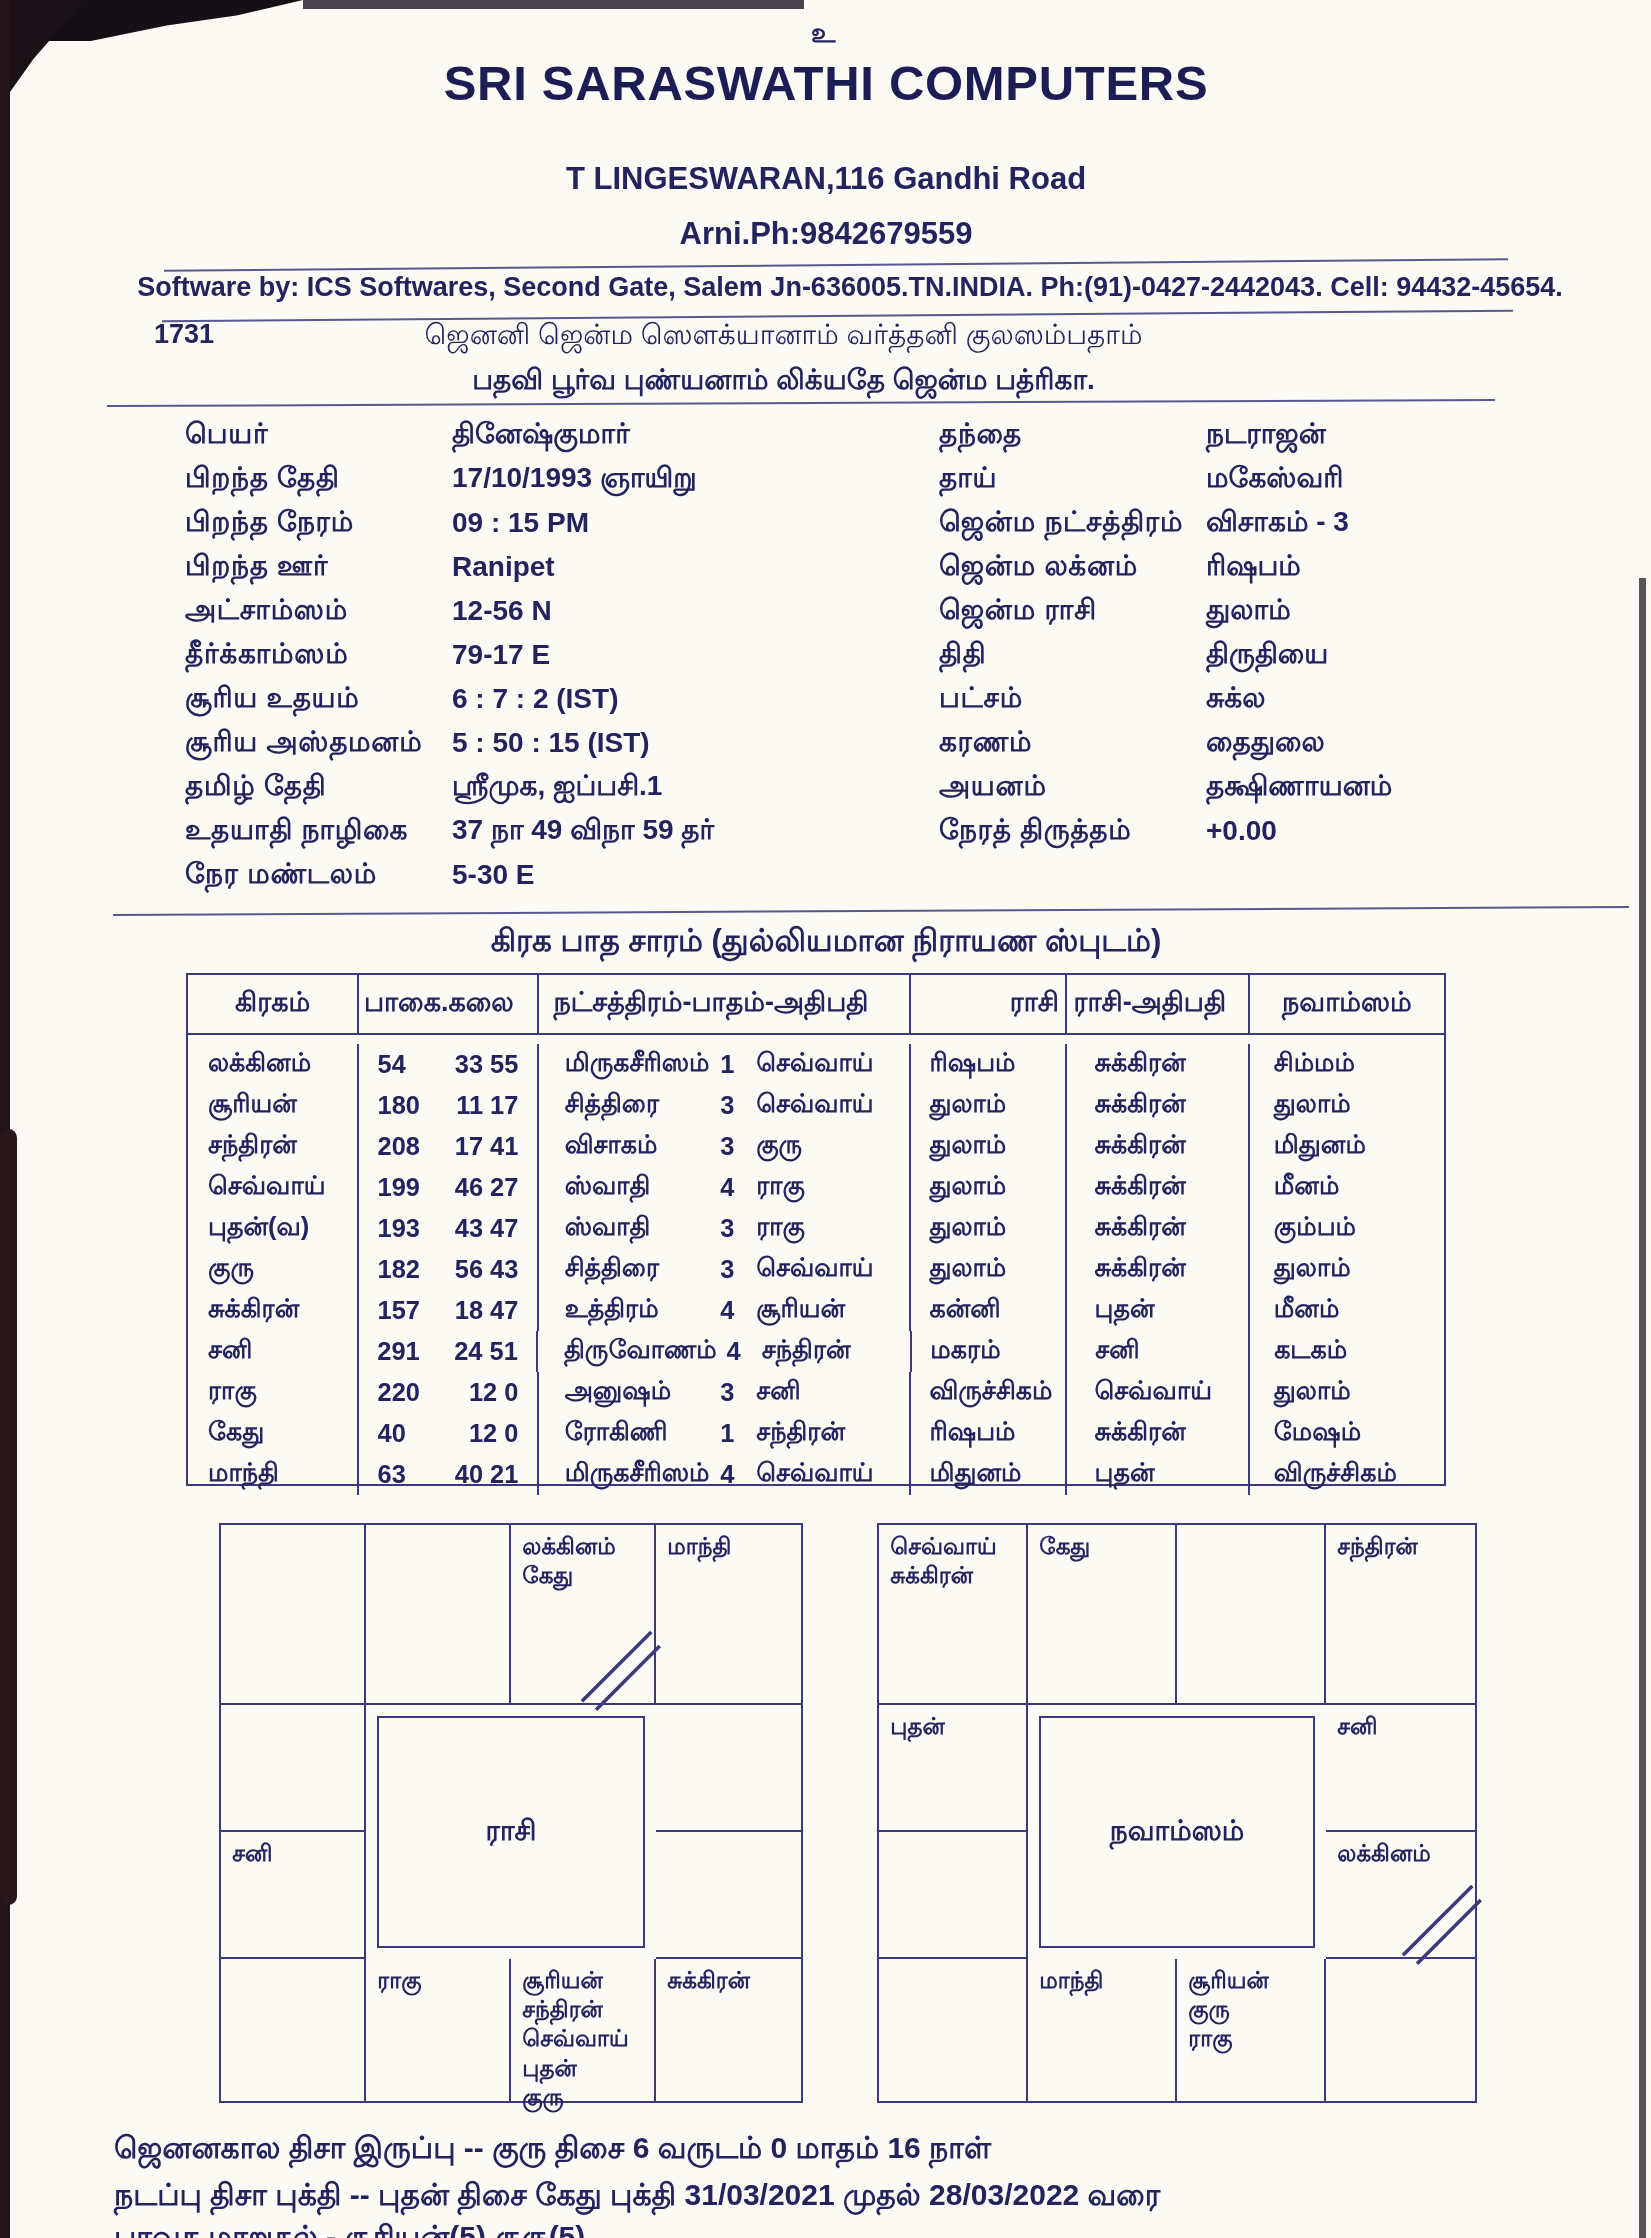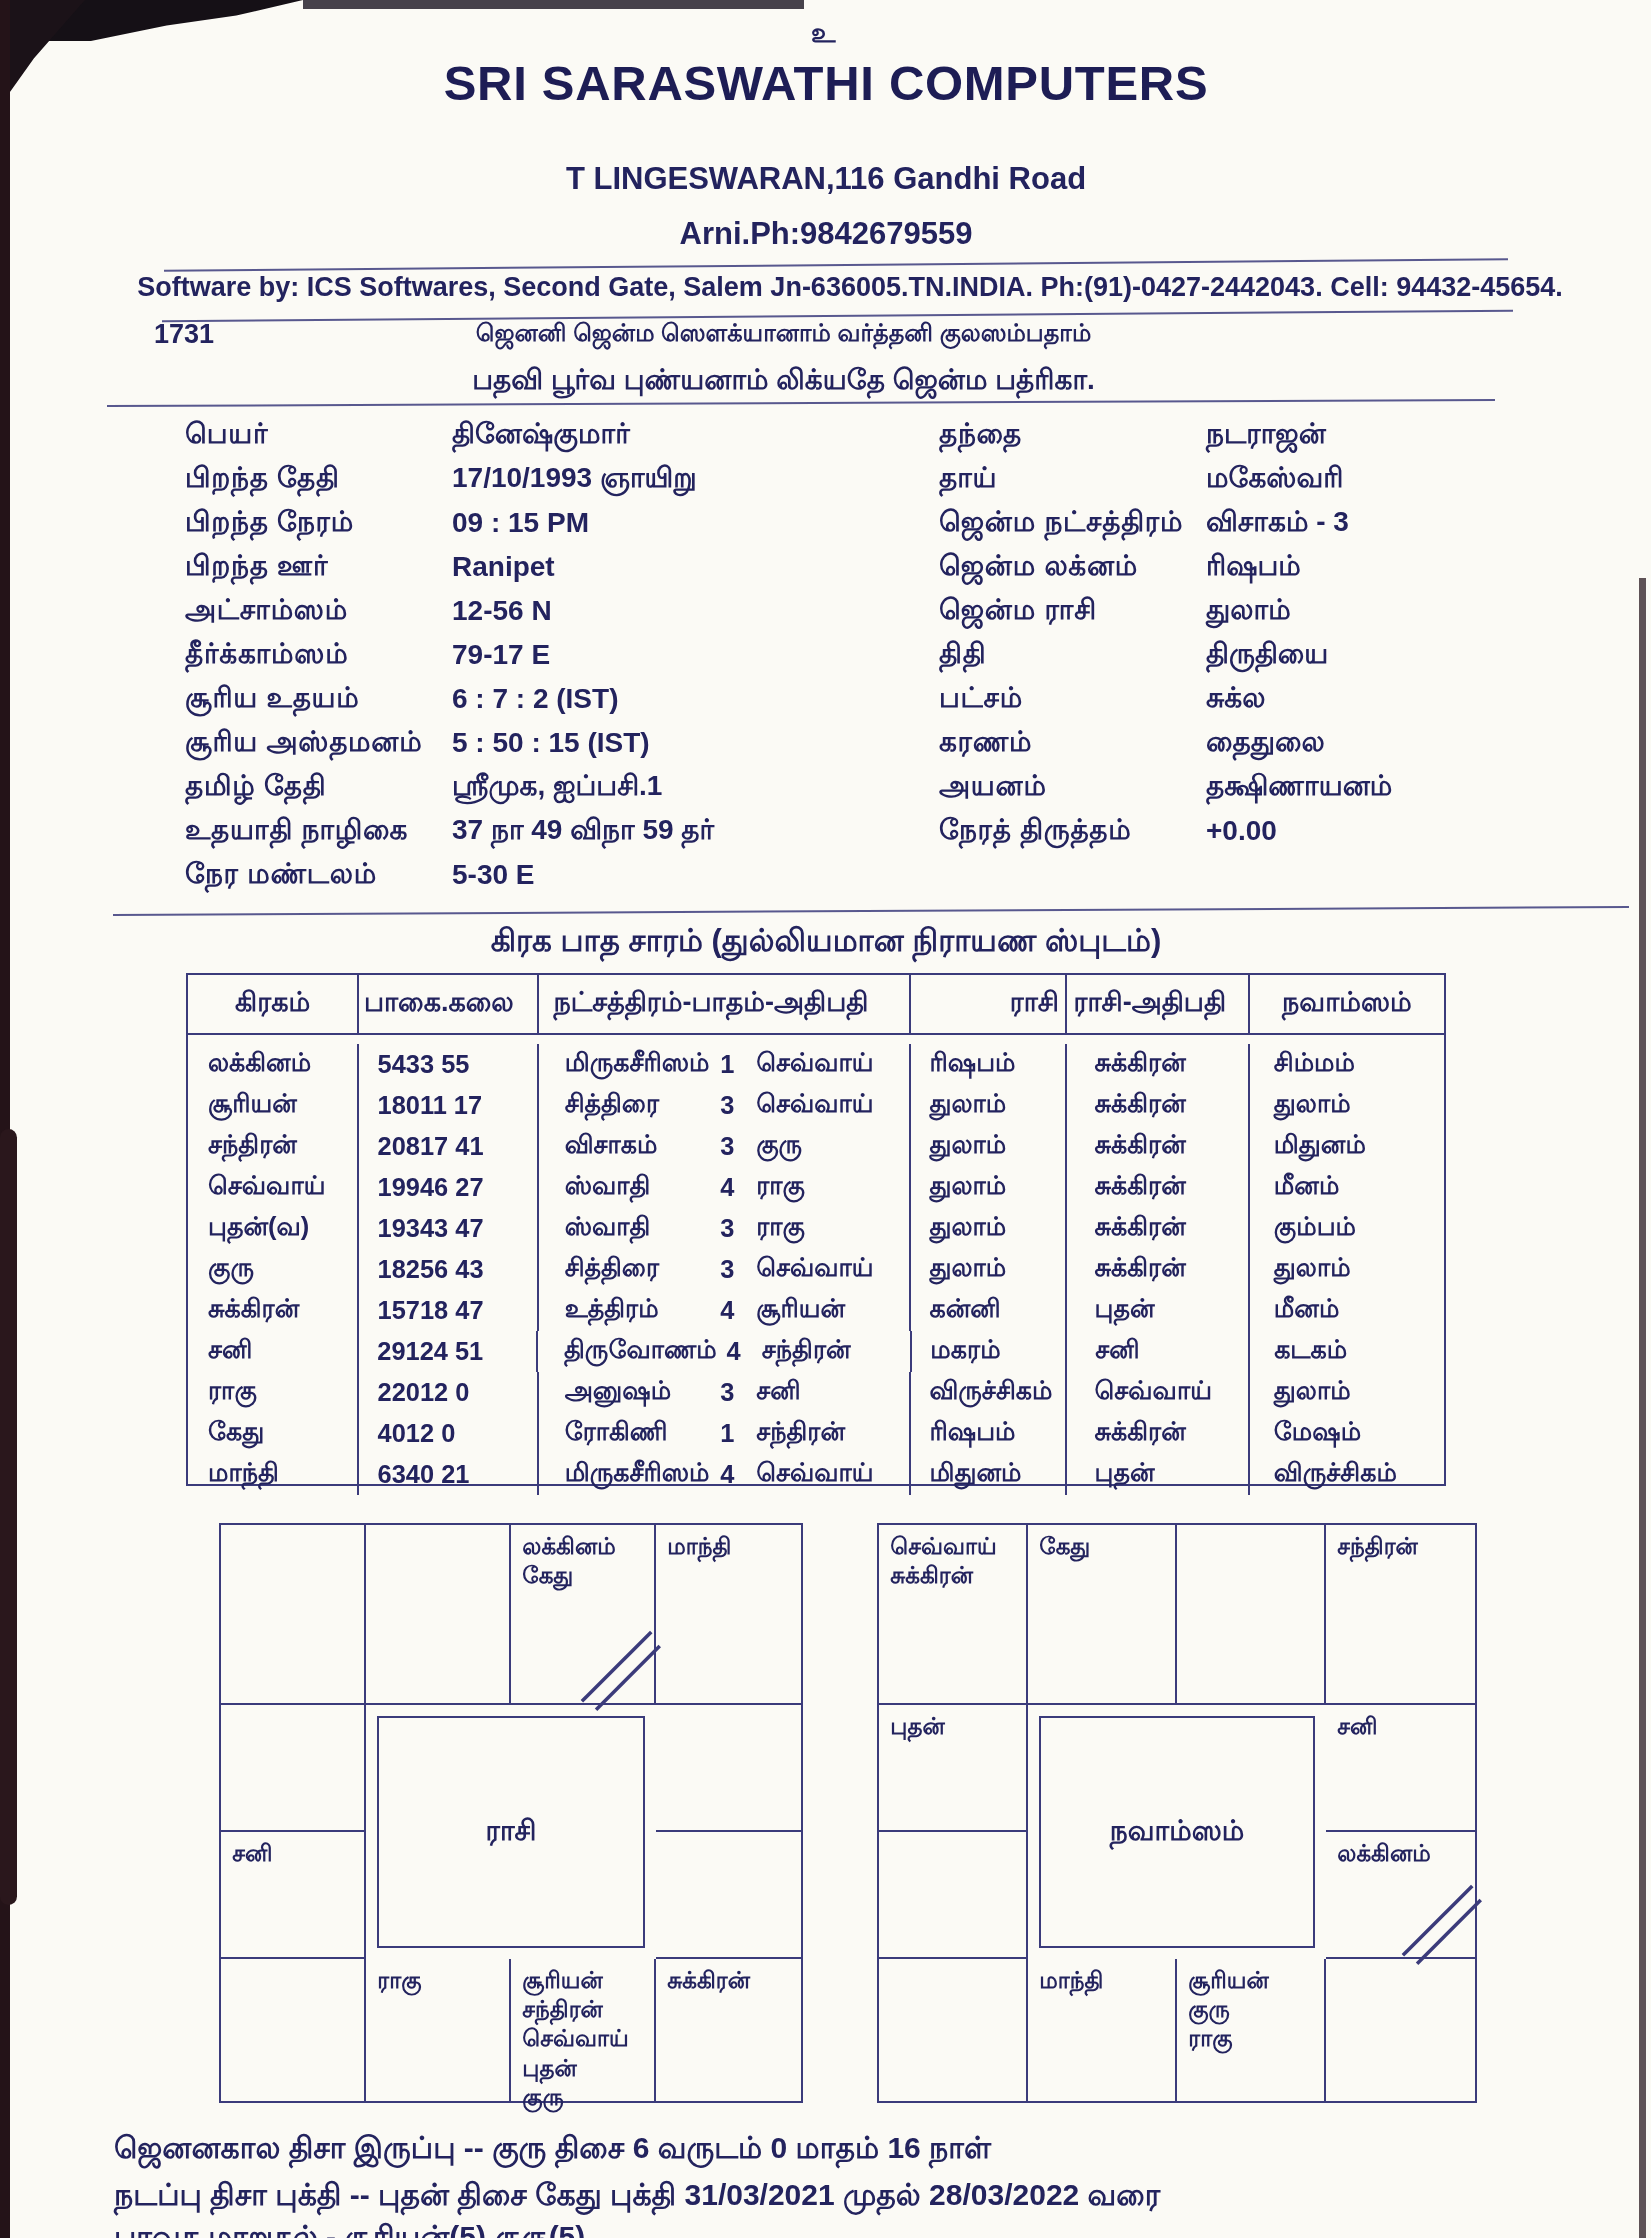--- a/index.html
+++ b/index.html
@@ -17,41 +17,41 @@
   .strip-left2{left:0;top:1129px;width:17px;height:776px;background:#2a171c;border-radius:8.5px;}
   .strip-right{left:1639px;top:578px;width:7px;height:1660px;background:#2a1a20;opacity:.75;}
   .streak-top{left:303px;top:0;width:501px;height:8.5px;background:#1a1420;opacity:.8;}
   
   .om{left:811px;top:18.3px;font-size:27px;font-weight:700;}
   .title{left:0;top:55px;width:1652px;font-size:49px;font-weight:700;letter-spacing:0.7px;color:#1d1d55;}
   .addr{left:0;top:161px;width:1652px;font-size:31px;font-weight:700;}
   .phone{left:0;top:216px;width:1652px;font-size:31px;font-weight:700;}
   .software{left:0;top:272px;width:1652px;font-size:27px;font-weight:700;padding-left:24px;}
   .serial{left:154px;top:319px;font-size:27px;font-weight:700;}
-  .sloka1{left:212px;top:319px;width:1143px;font-size:24px;font-weight:700;}
+  .sloka1{left:212px;top:319px;width:1143px;font-size:28px;font-weight:400;}
   .sloka2{left:212px;top:364px;width:1143px;font-size:28px;font-weight:700;}
   
   .details{left:0;top:413px;width:1652px;}
   .dcol{position:absolute;top:0;}
   .dcol-left{left:185px;width:705px;}
   .dcol-right{left:939px;width:705px;}
   .drow{height:44px;display:flex;align-items:center;font-size:28px;font-weight:700;}
   .dlabel{width:267px;flex:none;letter-spacing:0.7px;}
   .dvalue{flex:1;}
   
   .tbl-title{left:0;top:923px;width:1652px;font-size:31px;font-weight:700;}
   .ptable{left:186px;top:973px;width:1260px;height:513px;border:2.1px solid #3b3b7b;box-sizing:border-box;}
   .thead{display:flex;height:58px;border-bottom:2.1px solid #3b3b7b;align-items:center;
          font-size:27px;font-weight:700;}
   .tbody{position:relative;}
   .trow{display:flex;height:41px;align-items:center;font-size:25.4px;font-weight:700;}
   .tbody .trow:first-child{margin-top:8.5px;}
   .c{box-sizing:border-box;height:100%;display:flex;align-items:center;}
   .c1{width:172px;border-right:2.1px solid #3b3b7b;padding-left:20px;}
-  .c2{width:180px;border-right:2.1px solid #3b3b7b;padding:0 18.3px;}
+  .c2{width:180px;border-right:2.1px solid #3b3b7b;padding:0 18.3px;justify-content:space-between;}
   .c3{width:374px;border-right:2.1px solid #3b3b7b;padding:0 26px;}
   .c3 .nak{flex:1;}
   .c3 .pada{width:35px;text-align:center;}
   .c3 .nlord{width:127px;text-align:left;padding-left:11.3px;}
   .c4{width:156px;border-right:2.1px solid #3b3b7b;padding-left:18.3px;}
   .c5{width:184px;border-right:2.1px solid #3b3b7b;padding-left:28px;}
   .c6{width:195px;padding-left:24px;}
   .thead .c1,.thead .c2,.thead .c3,.thead .c6{justify-content:center;padding-left:0;}
   .thead .c4{justify-content:flex-end;padding:0 5.6px 0 0;}
   .thead .c5{justify-content:flex-start;padding-left:7px;}

